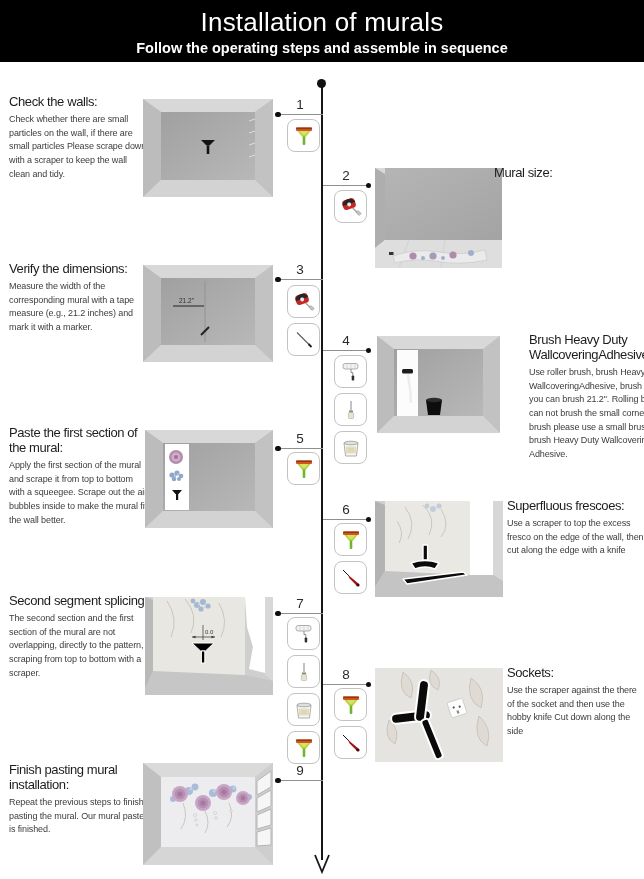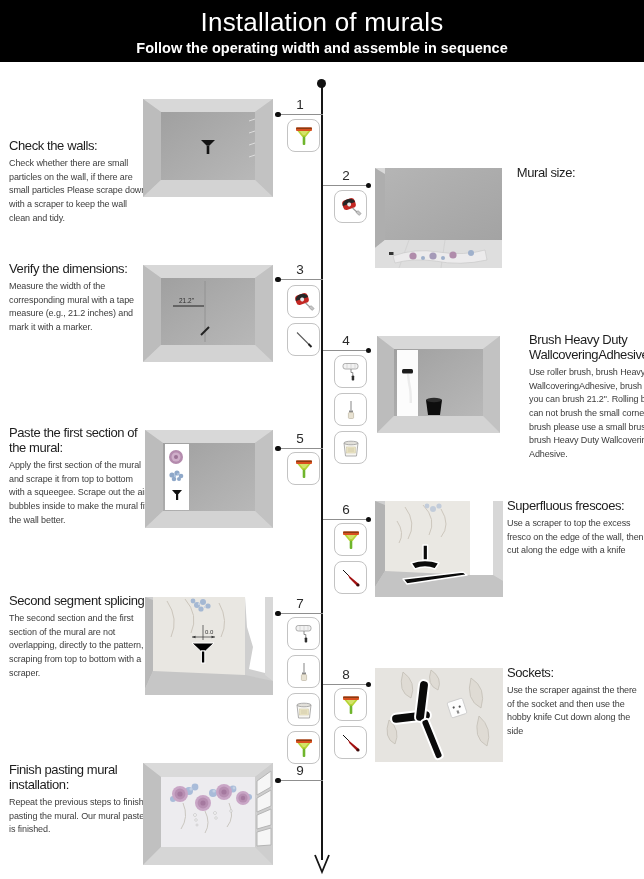--- a/index.html
+++ b/index.html
@@ -32,31 +32,31 @@
   
   .room{position:absolute;display:block;}
 </style>
 </head>
 <body>
 
 <div id="canvas">
 
   <div class="header">
     <div class="title">Installation of murals</div>
-    <div class="subtitle">Follow the operating width and assemble in sequence</div>
+    <div class="subtitle">Follow the operating steps and assemble in sequence</div>
   </div>
 
   <div class="vline"></div>
   <div class="top-dot"></div>
   <svg class="arrowhead" width="18" height="22">
     <polyline points="2,2 9,19 16,2" fill="none" stroke="#161616" stroke-width="1.8"></polyline>
   </svg>
 
   <div>
-    <div class="tblock" style="left:9px;top:95px;width:140px;margin-top:44px;">
+    <div class="tblock" style="left:9px;top:95px;width:140px;">
       <div class="t-title">Check the walls:</div>
       <div class="t-body">Check whether there are small particles on the wall, if there are small particles Please scrape down with a scraper to keep the wall clean and tidy.</div>
     </div>
     <svg class="room" style="left:143px;top:99px;" width="130" height="98" viewBox="0 0 130 98">
       <defs>
           <linearGradient id="g1" x1="0" y1="0" x2="1" y2="1">
         <stop offset="0" stop-color="#a0a0a0"></stop>
             <stop offset="1" stop-color="#b8b8b8"></stop>
           </linearGradient>
         </defs>
@@ -125,21 +125,21 @@
       <line x1="70" y1="72" x2="66" y2="100" stroke="#cfcfcf" stroke-width="0.8"></line>
       <path d="M18 88 Q40 80 63 84 Q90 88 110 82 L112 92 Q85 98 60 93 Q38 90 20 95 Z" fill="#ecebec" stroke="#c6c6c6" stroke-width="0.6"></path>
       <circle cx="38" cy="88" r="3.6" fill="#b08cab"></circle>
         <circle cx="58" cy="88" r="3.6" fill="#a59ab8"></circle>
       <circle cx="78" cy="87" r="3.6" fill="#b08cab"></circle>
         <circle cx="96" cy="85" r="3" fill="#9fb0cb"></circle>
       <circle cx="48" cy="90" r="2" fill="#9fb0cb"></circle>
         <circle cx="68" cy="90" r="2" fill="#9fb0cb"></circle>
       <rect x="14" y="84" width="4.5" height="3" fill="#333"></rect>
     </svg>
-    <div class="tblock" style="left:477px;top:166px;width:138px;text-align:center;">
+    <div class="tblock" style="left:494px;top:166px;width:138px;">
       <div class="t-title">Mural size:</div>
     </div>
   </div>
 
   <div>
     <div class="tblock" style="left:9px;top:262px;width:142px;">
       <div class="t-title">Verify the dimensions:</div>
       <div class="t-body">Measure the width of the corresponding mural with a tape measure (e.g., 21.2 inches) and mark it with a marker.</div>
     </div>
     <svg class="room" style="left:143px;top:265px;" width="130" height="97" viewBox="0 0 130 97">

